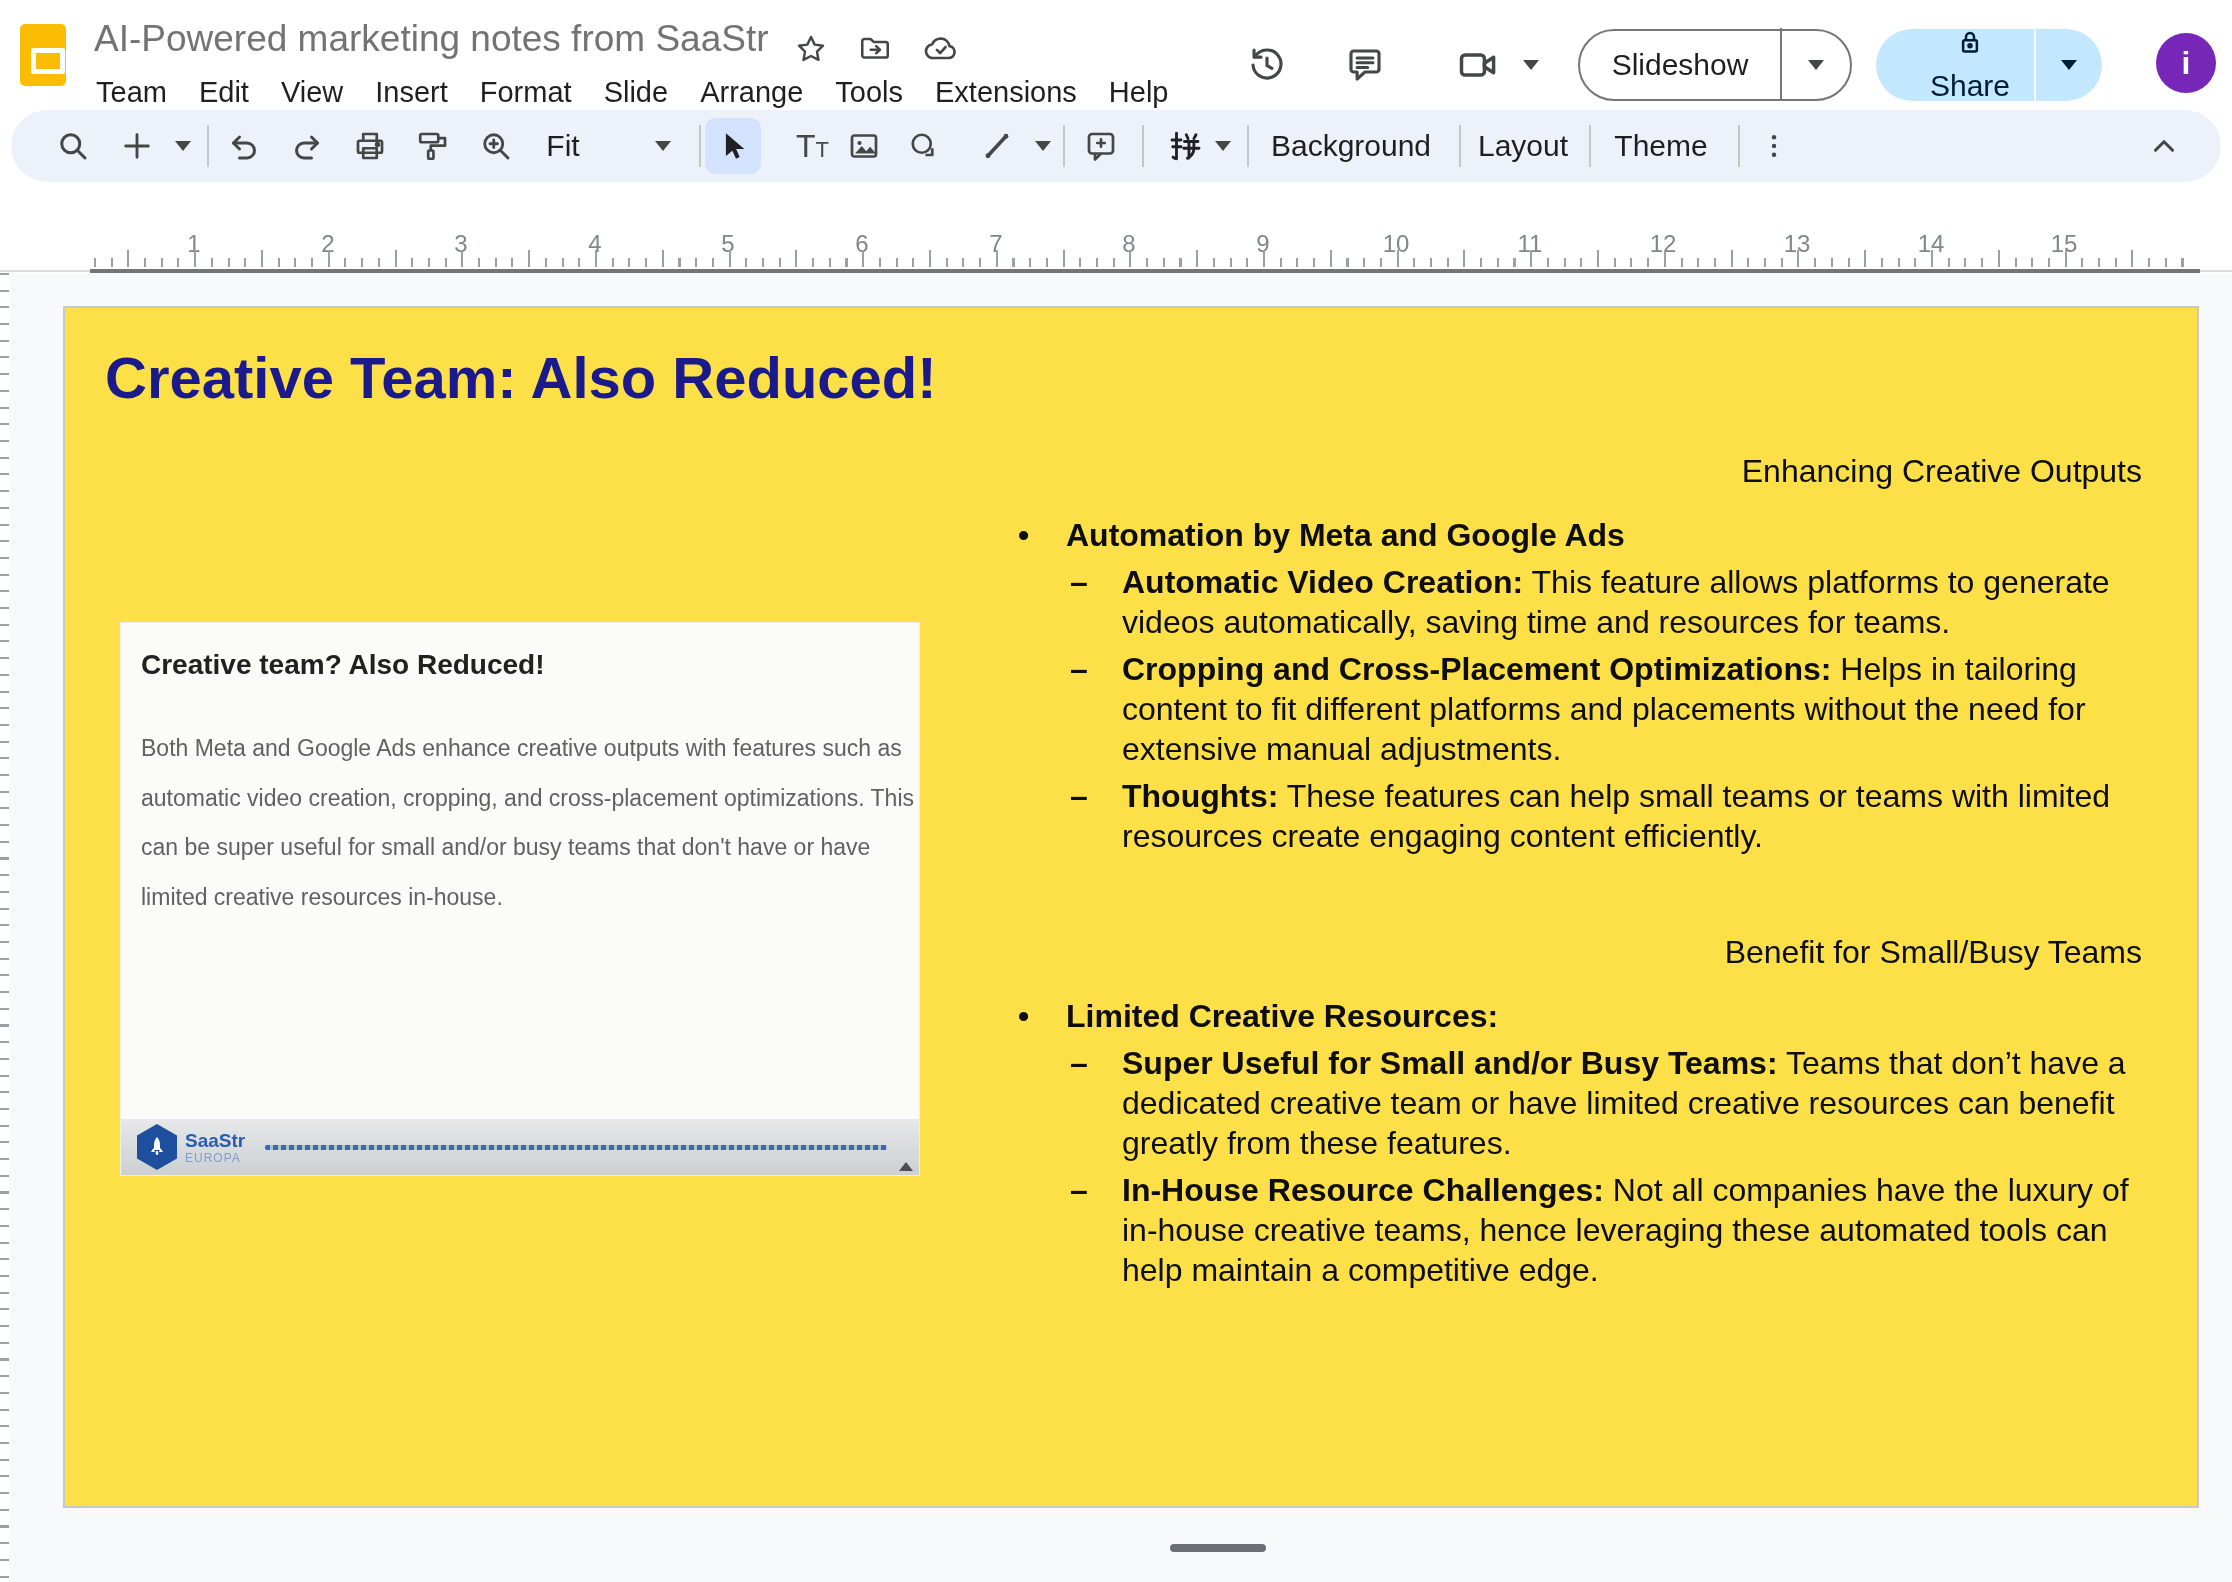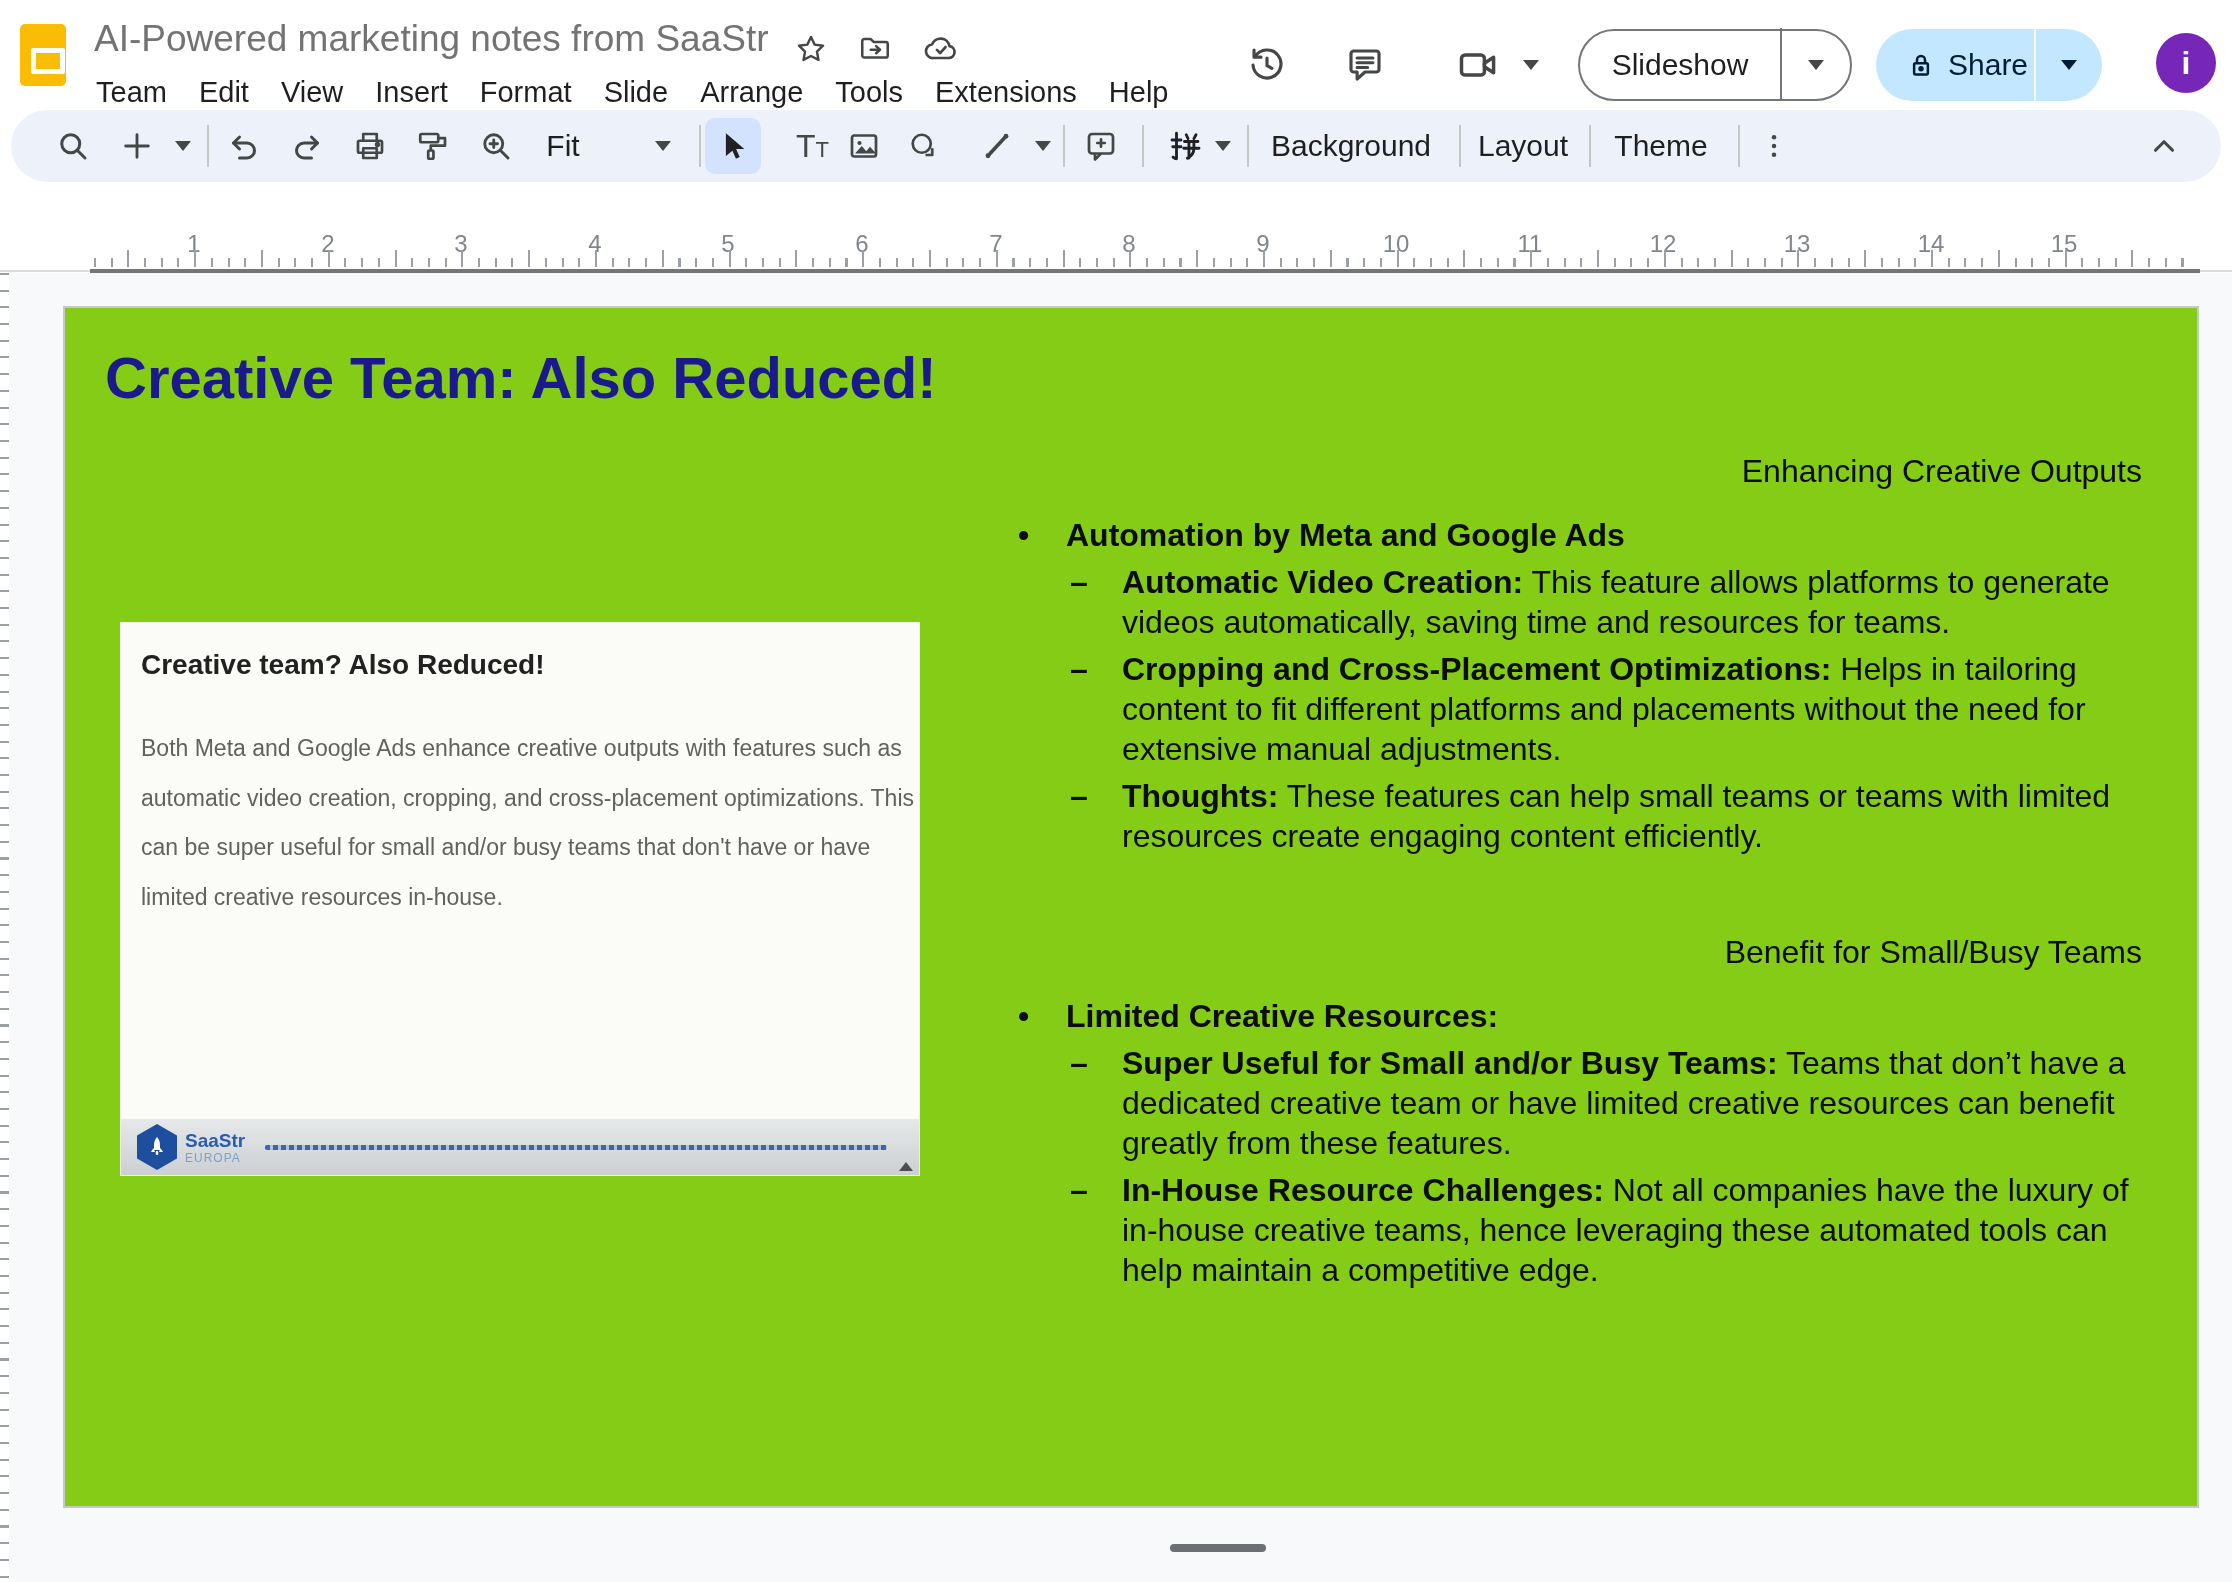--- a/index.html
+++ b/index.html
@@ -15,21 +15,21 @@
   .title-icon { position:absolute; top:30px; width:38px; height:38px; display:flex; align-items:center; justify-content:center; cursor:pointer; }
   .menubar { position:absolute; left:80px; top:74px; display:flex; }
   .menu-item { font-size:29px; color:#1f1f1f; padding:2px 16px; border-radius:8px; cursor:pointer; }
   .hdr-ic { position:absolute; top:40px; width:50px; height:50px; display:flex; align-items:center; justify-content:center; transform:translateX(-50%); cursor:pointer; }
   .caret { width:0; height:0; border-left:8px solid transparent; border-right:8px solid transparent; border-top:10px solid #444746; }
   .slideshow-btn { position:absolute; left:1578px; top:29px; width:274px; height:72px; border:2px solid #747775; border-radius:36px; display:flex; align-items:center; background:#fff; }
   .slideshow-label { width:200px; text-align:center; font-size:30px; color:#1f1f1f; }
   .ss-sep { width:2px; height:72px; background:#747775; margin-top:-2px; }
   .ss-caret-zone { flex:1; display:flex; align-items:center; justify-content:center; }
   .share-btn { position:absolute; left:1876px; top:29px; width:226px; height:72px; border-radius:36px; background:#c2e7ff; display:flex; align-items:center; }
-  .share-main { display:flex; align-items:center; gap:12px; padding-left:30px; width:158px; }
+  .share-main { display:flex; align-items:center; gap:12px; padding-left:30px; width:158px;flex-direction:column; }
   .share-label { font-size:30px; color:#001d35; font-weight:500; }
   .share-sep { width:2px; height:72px; background:#f6fafe; }
   .share-caret-zone { flex:1; display:flex; align-items:center; justify-content:center; }
   .share-caret-zone .caret { border-top-color:#001d35; }
   .avatar { position:absolute; left:2156px; top:33px; width:60px; height:60px; border-radius:50%; background:#7627b8; color:#fff; font-size:32px; font-weight:bold; display:flex; align-items:center; justify-content:center; cursor:pointer; }
 
   
   .toolbar { position:absolute; left:11px; top:110px; width:2210px; height:72px; background:#edf2fa; border-radius:36px; }
   .tb-item { position:absolute; top:50%; transform:translate(-50%,-50%); width:56px; height:56px; display:flex; align-items:center; justify-content:center; border-radius:10px; cursor:pointer; }
   .tb-item.selected { background:#d3e3fd; }
@@ -47,21 +47,21 @@
   .ticks-major { position:absolute; left:94px; top:28px; width:2102px; height:17px;
     background:repeating-linear-gradient(90deg, transparent 0 33.4px, #9aa0a6 33.4px 35.4px, transparent 35.4px 66.8px); }
   .hruler-base-dark { position:absolute; left:90px; top:47px; width:2110px; height:4px; background:#757575; }
   .hruler-base-light-l { position:absolute; left:0; top:48px; width:90px; height:2px; background:#dadce0; }
   .hruler-base-light-r { position:absolute; left:2200px; top:48px; width:32px; height:2px; background:#dadce0; }
   .vruler { position:absolute; left:0; top:273px; width:9px; height:1309px; background:#fff;
     background-image:repeating-linear-gradient(180deg,#9aa0a6 0 2px, transparent 2px 16.7px); }
 
   
   .canvas { position:absolute; left:0; top:273px; width:2232px; height:1309px; background:#f8f9fa; }
-  .slide { position:absolute; left:63px; top:33px; width:2136px; height:1202px; background:#84cc16; border:2px solid #c6c9cc; }
+  .slide { position:absolute; left:63px; top:33px; width:2136px; height:1202px; background:#fde047; border:2px solid #c6c9cc; }
   .slide-title { position:absolute; left:40px; top:36px; font-size:58px; font-weight:bold; color:#1a1a8c; white-space:nowrap; cursor:text; }
 
   .img-block { position:absolute; left:55px; top:314px; width:800px; height:554px; background:#fbfbf7; border:1px solid #efefe9; cursor:pointer; }
   .img-heading { position:absolute; left:20px; top:26px; font-size:28px; font-weight:bold; color:#212121; }
   .img-body { position:absolute; left:20px; top:112px; width:760px; font-size:23px; color:#616161; }
   .img-body .line { height:49.5px; white-space:nowrap; }
   .img-footer { position:absolute; left:0; bottom:0; width:100%; height:56px; background:linear-gradient(180deg,#e6e8e9,#ccd0d3); display:flex; align-items:center; padding:0 16px; }
   .hexagon { width:40px; height:46px; background:#1d4f9e; clip-path:polygon(50% 0,100% 25%,100% 75%,50% 100%,0 75%,0 25%); display:flex; align-items:center; justify-content:center; flex:0 0 auto; }
   .logo-text { margin-left:8px; line-height:1; flex:0 0 auto; }
   .logo-title { font-size:19px; font-weight:bold; color:#2b5cad; }

